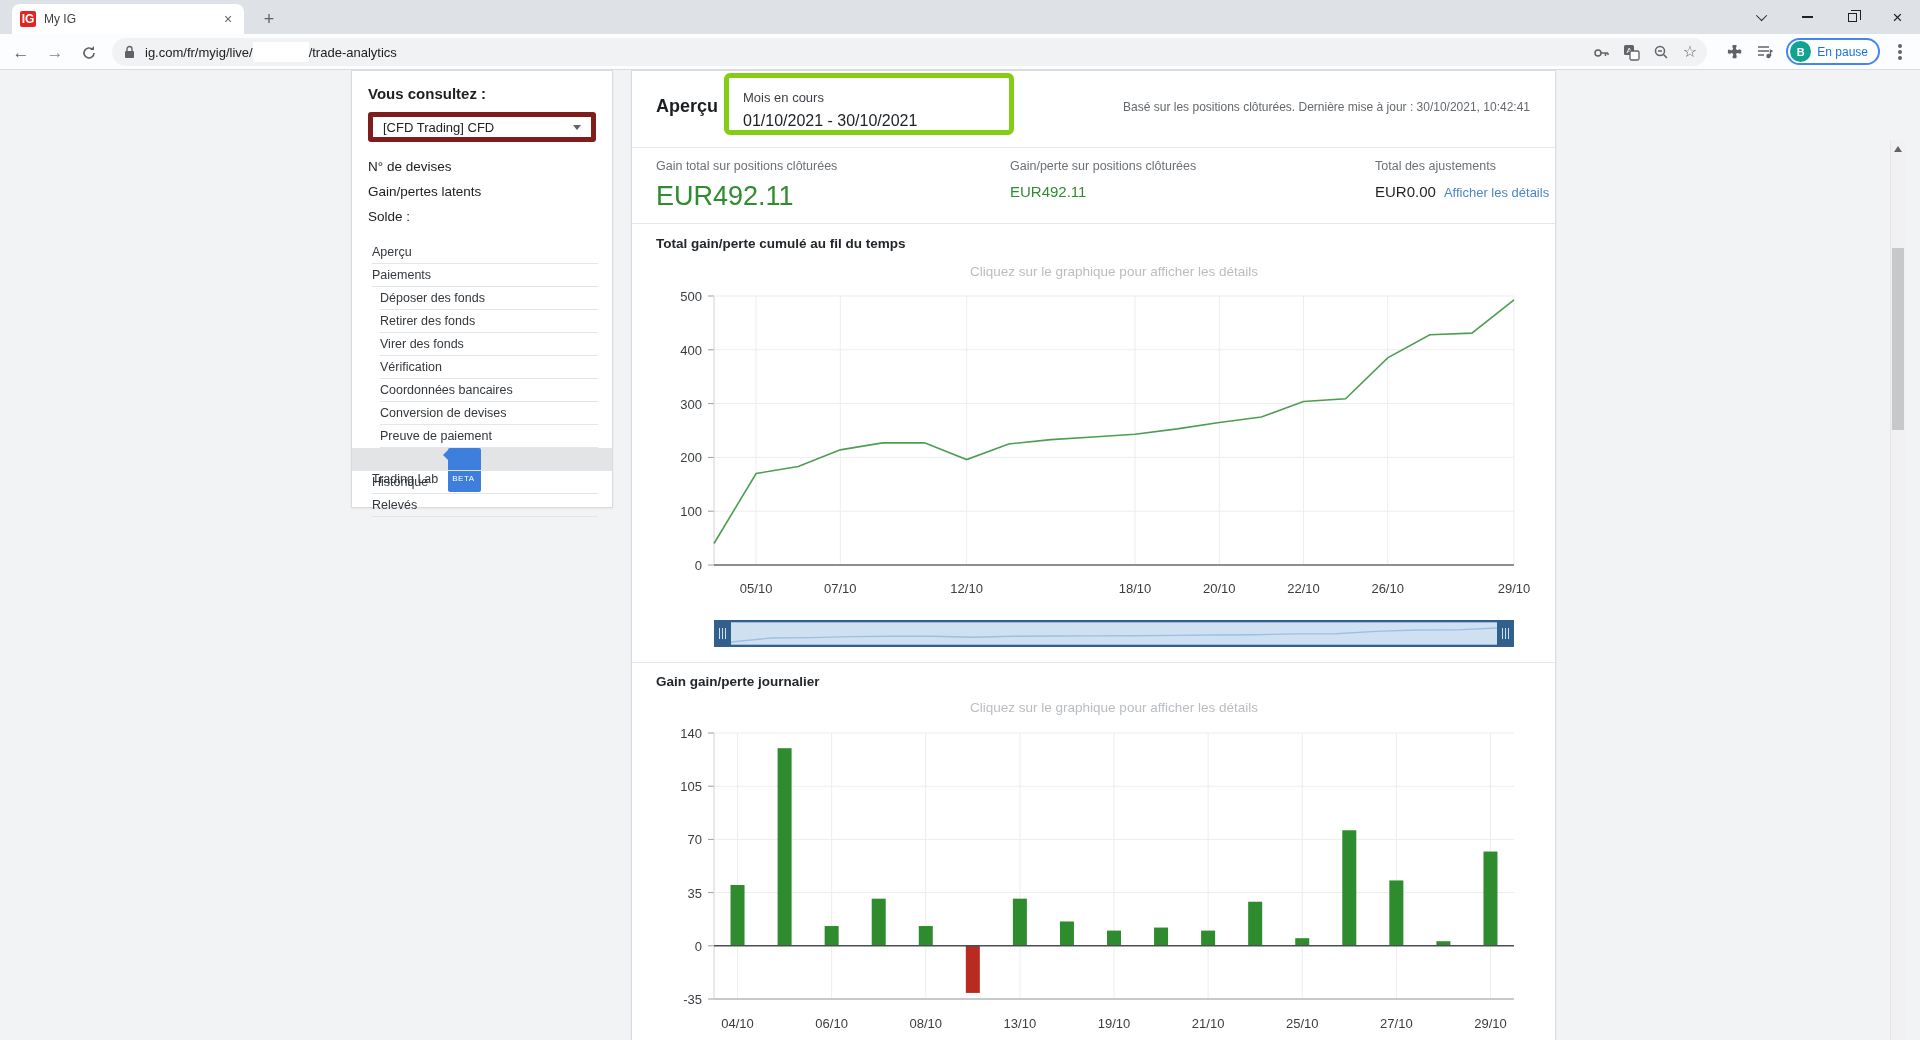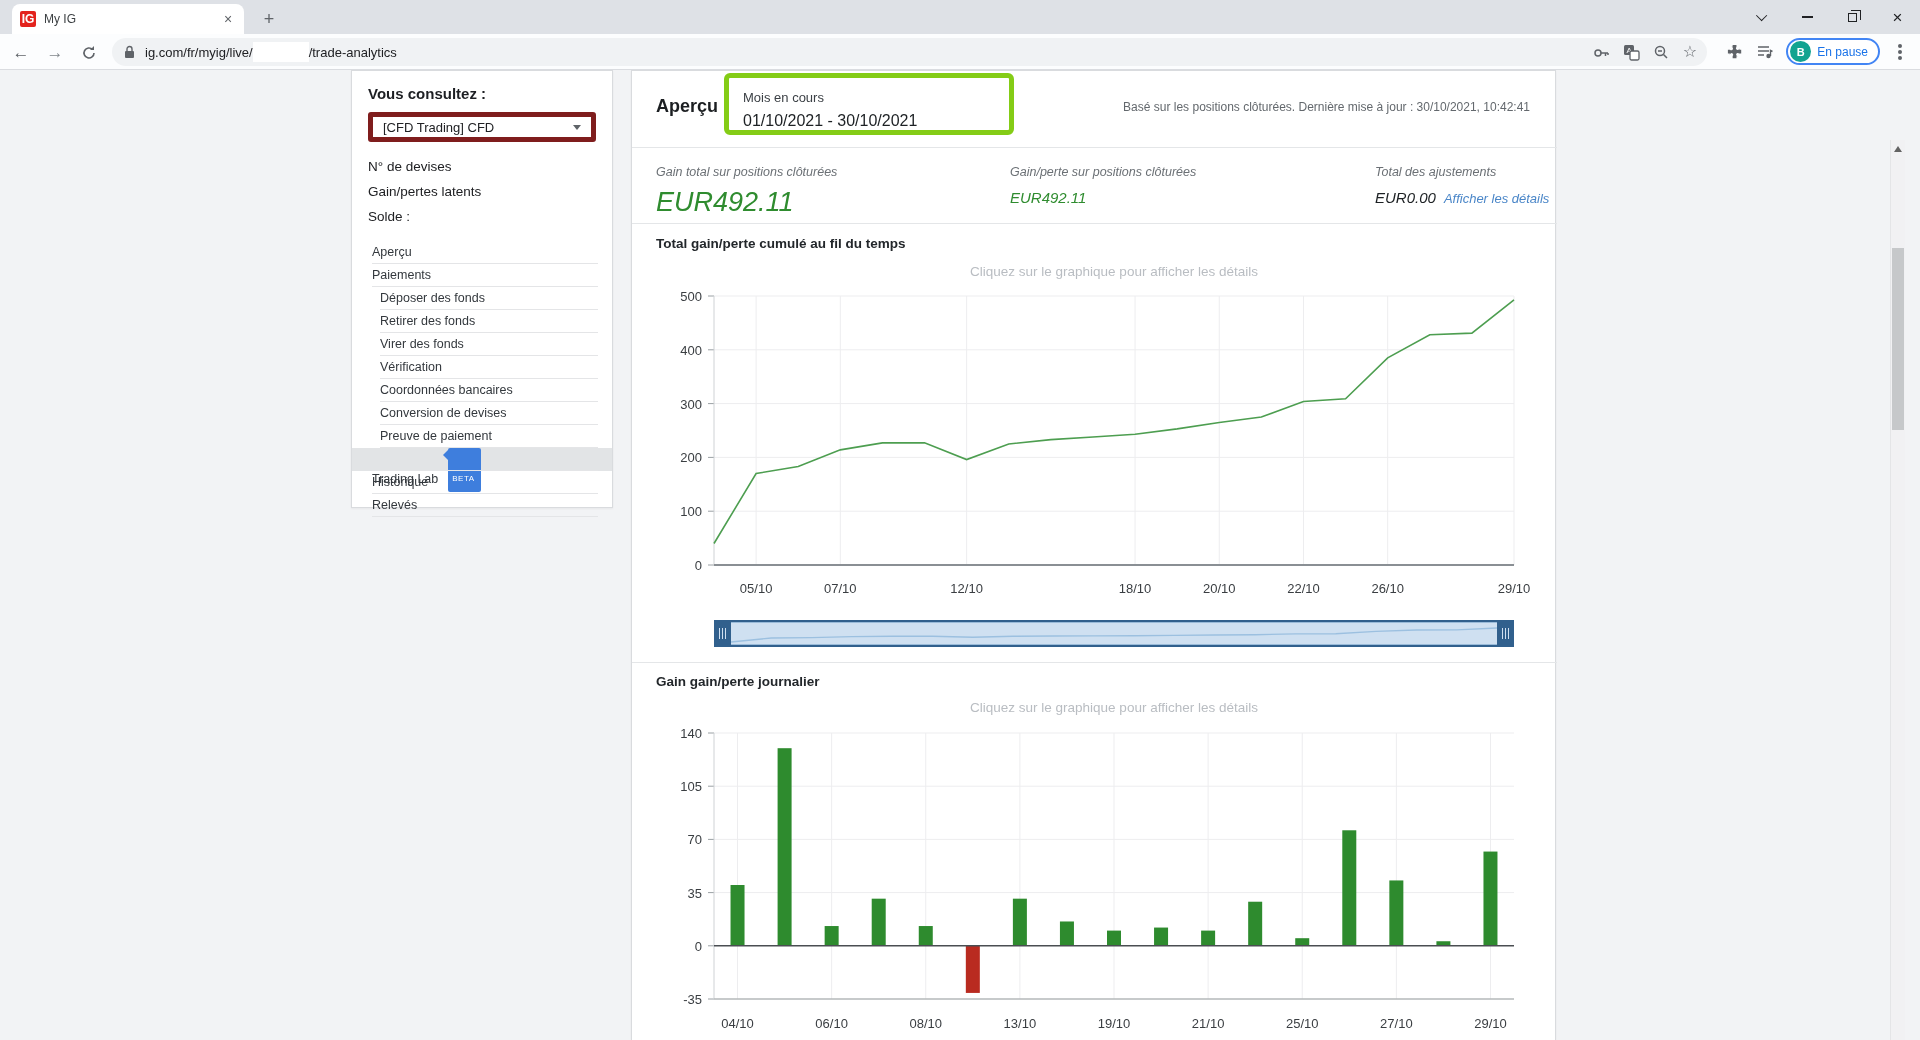--- a/index.html
+++ b/index.html
@@ -72,21 +72,21 @@
 
   .main { position:absolute; left:631px; top:0; width:925px; height:970px; border-bottom:none; }
   .divider { position:absolute; left:0; width:925px; height:1px; background:#e4e6e8; }
   .m-title { position:absolute; left:24px; top:25px; font-size:18px; font-weight:bold; color:#1b1e21; }
   .datebox { position:absolute; left:92px; top:2px; width:290px; height:62px; border:5px solid #84cc16;
              border-radius:6px; background:#fff; padding:12px 14px; cursor:pointer; }
   .datebox .l1 { font-size:13px; color:#3c4146; }
   .datebox .l2 { font-size:16px; color:#1d2124; margin-top:7px; }
   .note { position:absolute; right:25px; top:29px; font-size:12px; color:#63686d; }
 
-  .stat { position:absolute; top:94px;font-style:italic; }
+  .stat { position:absolute; top:88px; }
   .stat .lbl { font-size:12.5px; color:#6b7075; }
   .stat .big { font-size:27px; color:#2f8c2f; margin-top:8px; font-weight:500; }
   .stat .val-green { font-size:15px; color:#2f8c2f; margin-top:10px; }
   .stat .val-dark { font-size:15px; color:#1d2124; margin-top:10px; }
   .stat .lnk { font-size:13px; color:#4a86c8; margin-left:8px; cursor:pointer; }
 
   .c-title { position:absolute; left:24px; font-size:13.5px; font-weight:bold; color:#23272b; }
   .c-sub { position:absolute; left:82px; width:800px; text-align:center; font-size:13.5px; color:#b9bdc2; }
   svg text.axis { font-size:13px; fill:#3a3e42; }
 

